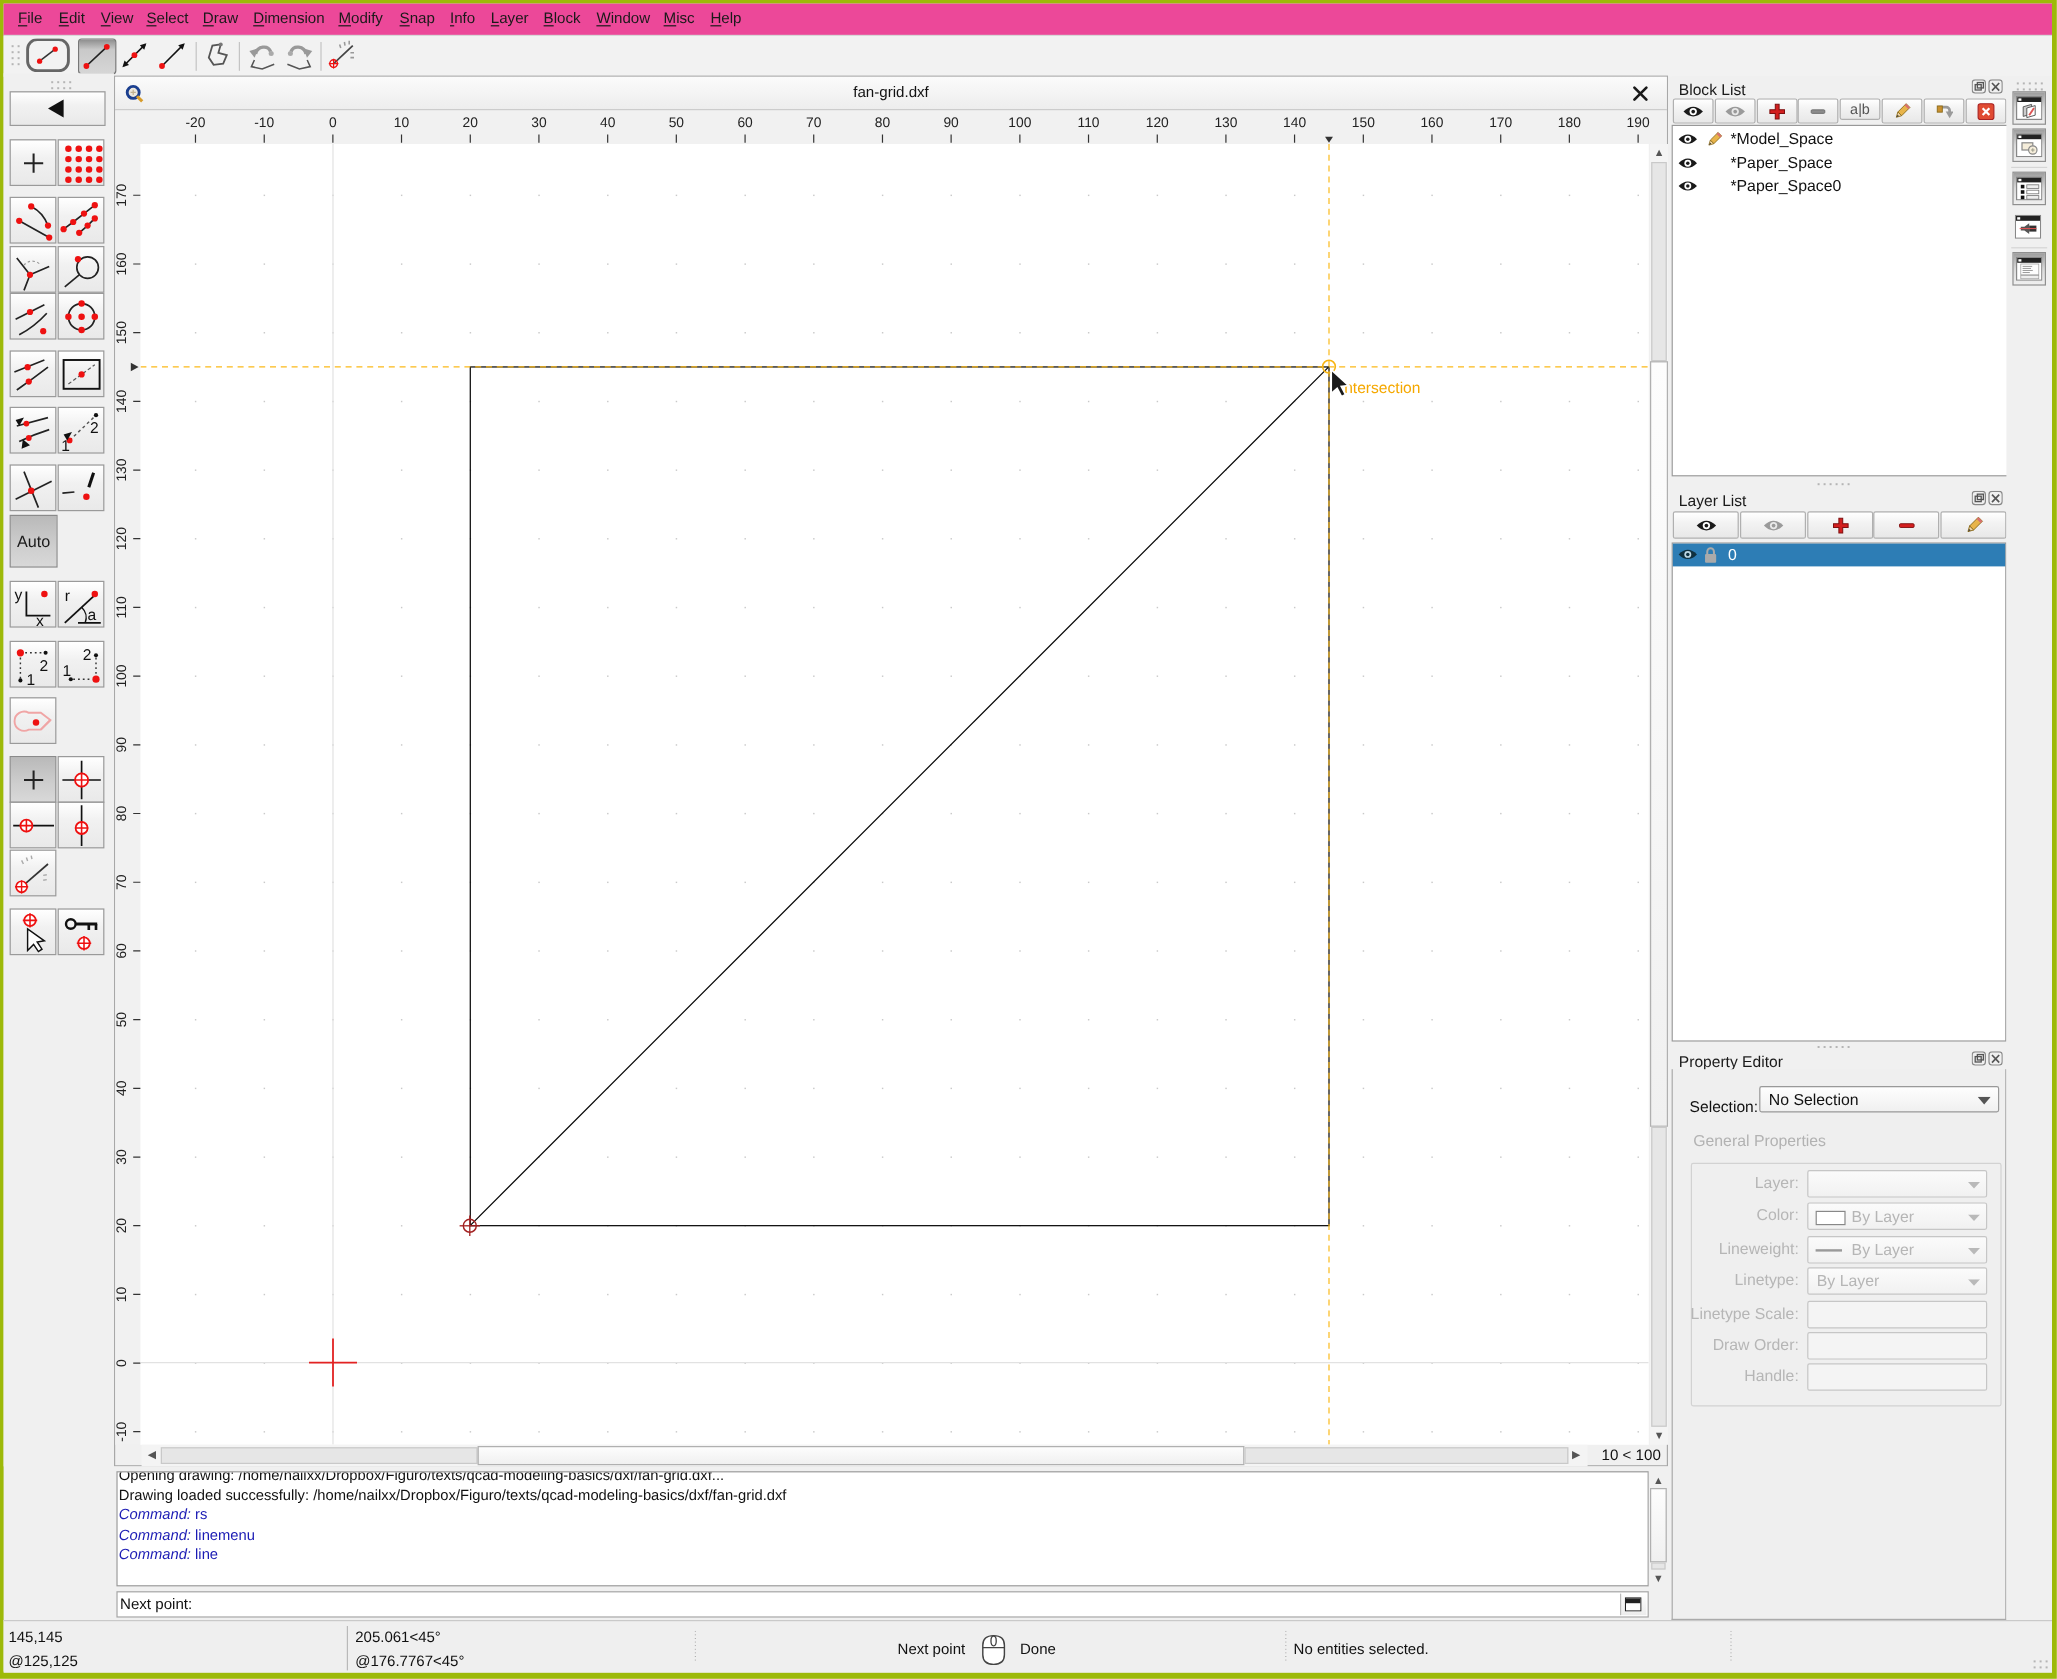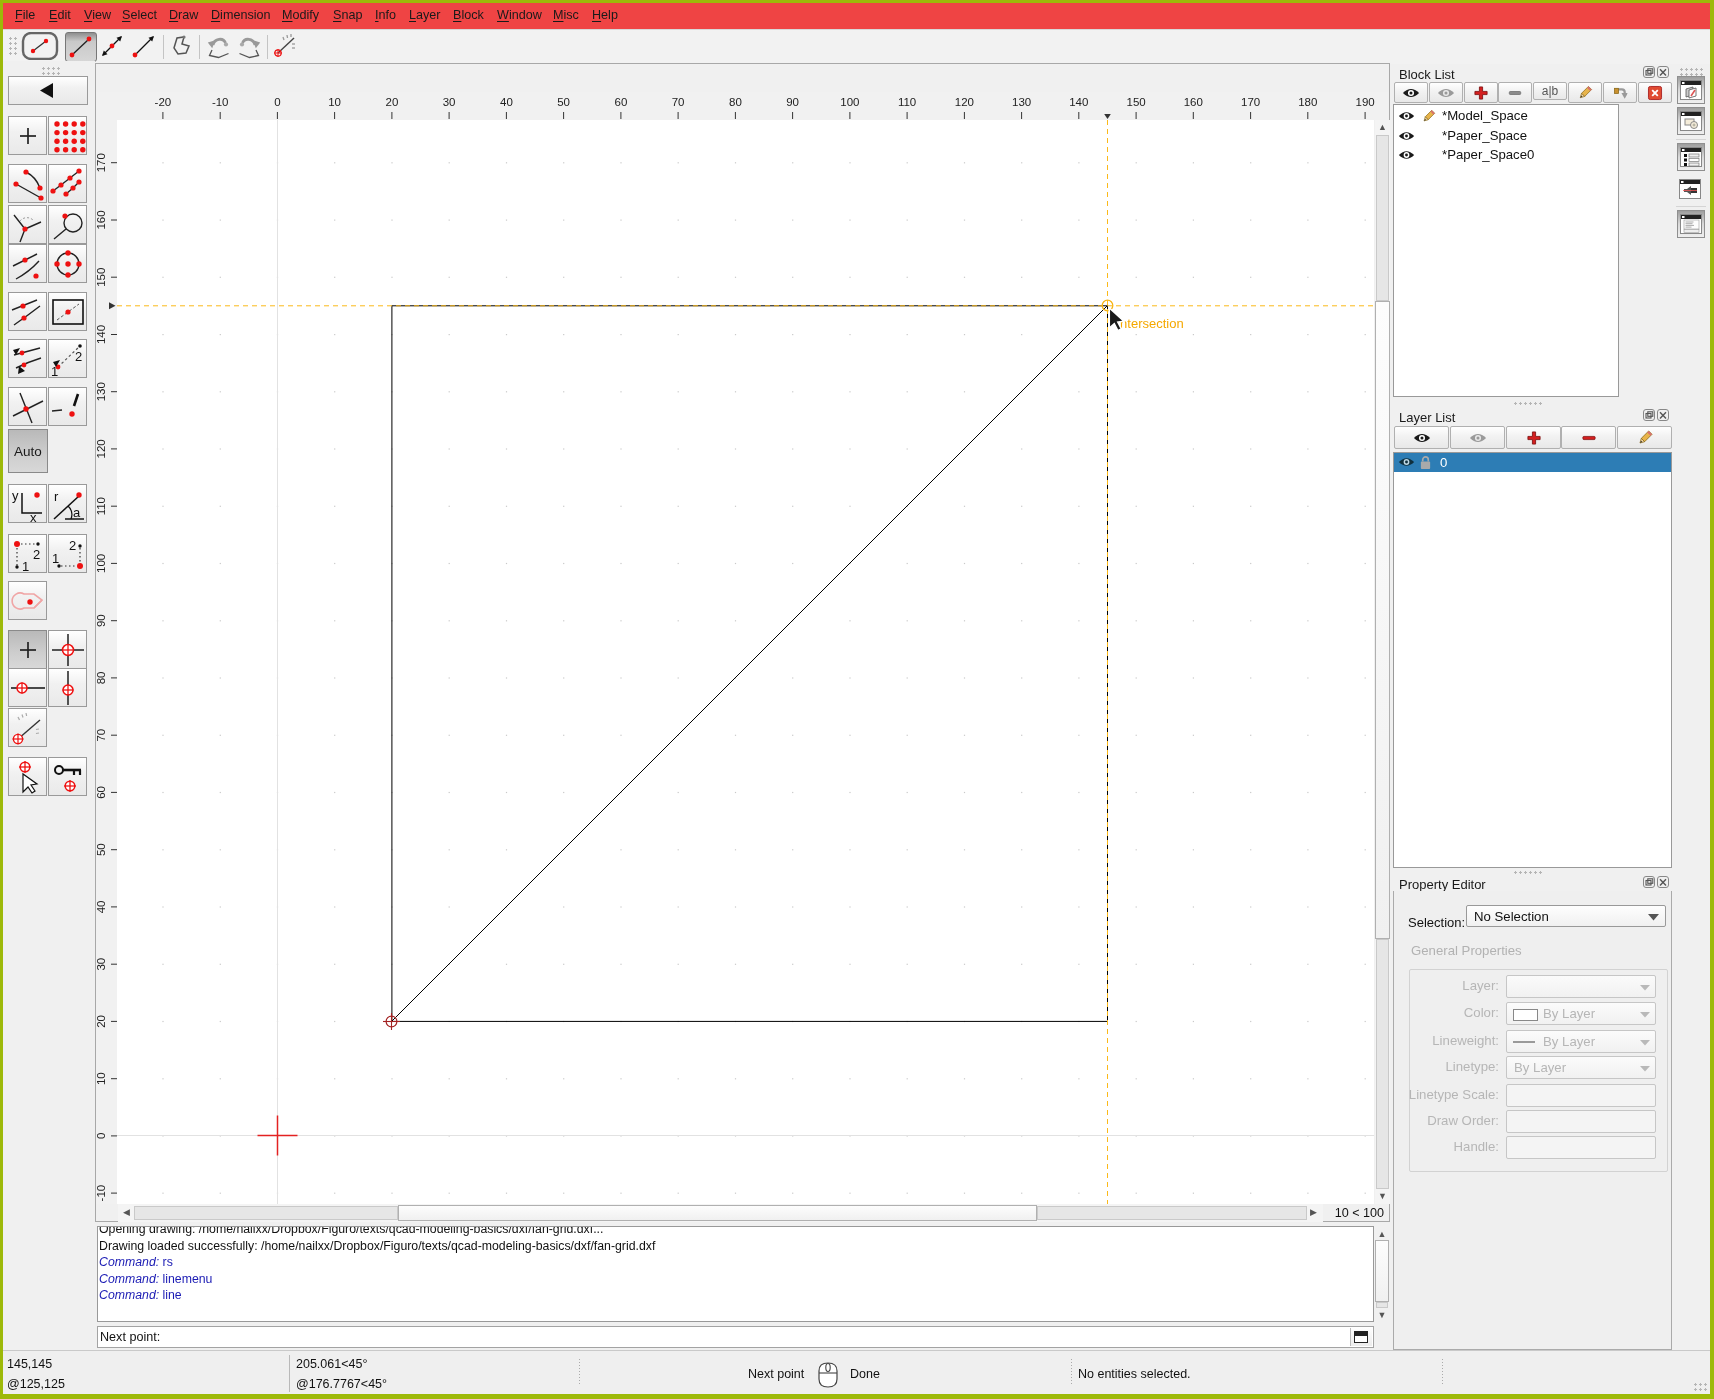--- a/index.html
+++ b/index.html
@@ -1,19 +1,19 @@
 <!DOCTYPE html>
 <html><head>
 <meta charset="utf-8">
 <style>
 html,body{margin:0;padding:0;}
 body{width:1714px;height:1399px;overflow:hidden;font-family:"Liberation Sans",sans-serif;background:#9db909;}
 #win{position:absolute;left:3px;top:3px;width:1707px;height:1390px;background:#f0f0f0;}
 
-#menubar{position:absolute;left:0;top:0;width:100%;height:26px;background:#ef4444;border-bottom:1px solid #d8d8d8;font-size:12.6px;color:#1a1a1a;}
+#menubar{position:absolute;left:0;top:0;width:100%;height:26px;background:#ec4899;border-bottom:1px solid #d8d8d8;font-size:12.6px;color:#1a1a1a;}
 #menubar span{position:absolute;top:5px;}
 #menubar u{text-decoration-thickness:1px;text-underline-offset:2px;}
 
 #toolbar{position:absolute;left:0;top:27px;width:100%;height:34px;background:#f2f2f2;}
 .tbtn{position:absolute;top:2px;width:44px;height:28px;border-radius:3px;}
 .tbtn svg{position:absolute;left:50%;top:50%;transform:translate(-50%,-50%);}
 .pressed{background:linear-gradient(#8e8e8e,#c9c9c9 30%,#d6d6d6);border:1px solid #777;}
 .tsep{position:absolute;top:5px;width:1px;height:24px;background:#c4c4c4;}
 .handle-dots{position:absolute;background-image:radial-gradient(circle,#b5b5b5 1px,transparent 1.2px);background-size:5px 5px;}
 
@@ -390,20 +390,32 @@
           <line x1="14" y1="12" x2="32" y2="12" stroke="#111" stroke-width="2.6"></line>
           <line x1="25" y1="12" x2="25" y2="17" stroke="#111" stroke-width="2.2"></line>
           <line x1="31" y1="12" x2="31" y2="17" stroke="#111" stroke-width="2.2"></line>
           <circle cx="21" cy="28" r="4.8" fill="#fff" stroke="#e11" stroke-width="1.5"></circle>
           <line x1="15" y1="28" x2="27" y2="28" stroke="#e11" stroke-width="1.3"></line>
           <line x1="21" y1="22" x2="21" y2="34" stroke="#e11" stroke-width="1.3"></line>
         </svg>
       </div>
     </div>
   <div id="mdi">
+    <div id="mdititle">
+<svg style="position:absolute;left:8px;top:6px;" width="16" height="16" viewBox="0 0 16 16">
+<circle cx="7" cy="7" r="5" fill="#ece8de" stroke="#1b3f8f" stroke-width="2.4"></circle>
+<line x1="10.2" y1="10.2" x2="14.5" y2="14.5" stroke="#d79b2a" stroke-width="2.6"></line>
+<line x1="4.8" y1="7" x2="9.2" y2="7" stroke="#c0b090" stroke-width="1"></line>
+<line x1="7" y1="4.8" x2="7" y2="9.2" stroke="#c0b090" stroke-width="1"></line>
+</svg>
+<div style="position:absolute;left:0;right:0;top:6px;text-align:center;font-size:12.6px;color:#111;">fan-grid.dxf</div>
+<svg style="position:absolute;right:15px;top:7px;" width="14" height="14" viewBox="0 0 14 14">
+<path d="M2 2 L12 12 M12 2 L2 12" stroke="#1a1a1a" stroke-width="2.2" stroke-linecap="round"></path>
+</svg>
+</div>
     <div id="rulertop"><svg width="1293" height="28" viewBox="0 0 1293 28">
           <text x="66.9" y="14" font-size="11.5" fill="#222" text-anchor="middle" font-family="Liberation Sans">-20</text>
           <text x="124.2" y="14" font-size="11.5" fill="#222" text-anchor="middle" font-family="Liberation Sans">-10</text>
           <text x="181.4" y="14" font-size="11.5" fill="#222" text-anchor="middle" font-family="Liberation Sans">0</text>
           <text x="238.6" y="14" font-size="11.5" fill="#222" text-anchor="middle" font-family="Liberation Sans">10</text>
           <text x="295.9" y="14" font-size="11.5" fill="#222" text-anchor="middle" font-family="Liberation Sans">20</text>
           <text x="353.1" y="14" font-size="11.5" fill="#222" text-anchor="middle" font-family="Liberation Sans">30</text>
           <text x="410.4" y="14" font-size="11.5" fill="#222" text-anchor="middle" font-family="Liberation Sans">40</text>
           <text x="467.6" y="14" font-size="11.5" fill="#222" text-anchor="middle" font-family="Liberation Sans">50</text>
           <text x="524.9" y="14" font-size="11.5" fill="#222" text-anchor="middle" font-family="Liberation Sans">60</text>
@@ -989,21 +1001,21 @@
             <polygon points="13,14 9.5,8 16.5,8" fill="#9a9a9a"></polygon>
             <rect x="2" y="3" width="4.5" height="5.5" fill="#c9902f" stroke="#8a6a1a" stroke-width="0.8"></rect>
           </svg></div>
       </div>
       <div class="pbtn" style="position:absolute;left:245px;top:18px;width:34px;height:21px;">
         <div style="position:absolute;left:50%;top:50%;transform:translate(-50%,-50%);line-height:0;"><svg width="15" height="15" viewBox="0 0 16 16">
             <rect x="1" y="1" width="14" height="14" rx="2" fill="#e04b32" stroke="#a22"></rect>
             <path d="M5 5 L11 11 M11 5 L5 11" stroke="#fff" stroke-width="2"></path>
           </svg></div>
       </div>
-      <div class="white" style="position:absolute;left:0px;top:40px;width:226px;height:293px;">
+      <div class="white" style="position:absolute;left:0px;top:40px;width:317px;height:293px;">
         <span style="position:absolute;left:4px;top:5.0px;line-height:0;"><svg width="17" height="12" viewBox="0 0 20 14">
             <path d="M1 7 Q10 -2 19 7 Q10 16 1 7 Z" fill="#1a1a1a"></path>
             <circle cx="10" cy="7" r="3.4" fill="#fff"></circle>
             <circle cx="10" cy="7" r="1.7" fill="#1a1a1a"></circle>
           </svg></span>
         <span style="position:absolute;left:27px;top:4.0px;line-height:0;"><svg width="15" height="15" viewBox="0 0 18 18">
             <g transform="rotate(45 9 9)">
               <rect x="6.5" y="1" width="5" height="11" fill="#e8b44a" stroke="#8a6a1a" stroke-width="0.8"></rect>
               <rect x="6.5" y="1" width="5" height="2.2" fill="#d87070"></rect>
               <polygon points="6.5,12 11.5,12 9,16.5" fill="#f5d9a8" stroke="#8a6a1a" stroke-width="0.8"></polygon>

